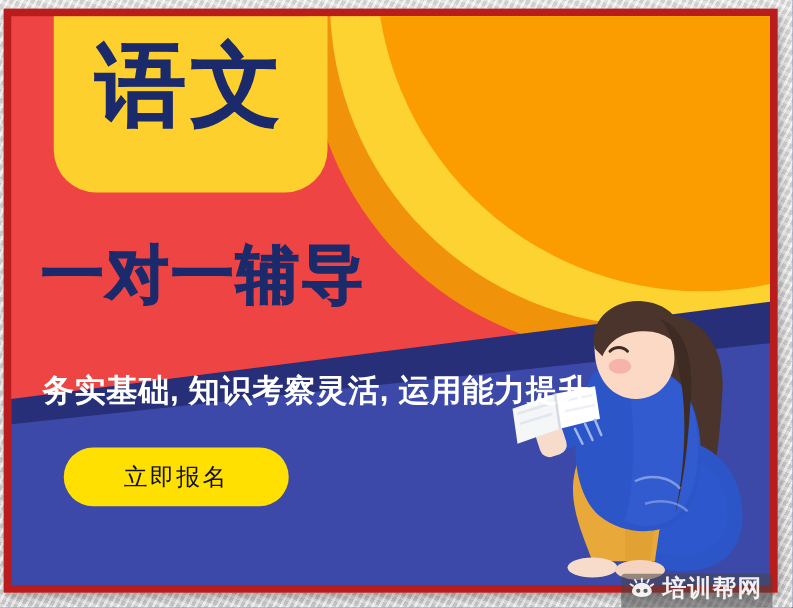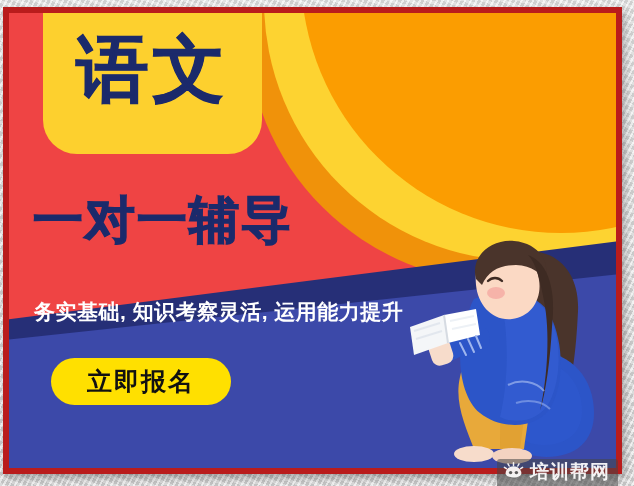--- a/index.html
+++ b/index.html
@@ -83,35 +83,35 @@
     font-weight:700;
     color:#1b2a6b;
     letter-spacing:2px;
     -webkit-text-stroke:1.4px #1b2a6b;
     white-space:nowrap;
   }
 
   
   .subtitle{
     position:absolute;left:25px;top:288px;
-    font-size:21px;line-height:1;
+    font-size:25px;line-height:1;
     font-weight:700;
     color:#ffffff;
     letter-spacing:.5px;
     white-space:nowrap;
   }
 
   
   .cta{
     position:absolute;left:42px;top:345px;width:180px;height:47px;
     background:#ffe000;
     border:none;border-radius:24px;
     color:#111111;
     font-family:"Liberation Sans","DejaVu Sans",sans-serif;
-    font-size:25px;font-weight:700;letter-spacing:2px;
+    font-size:19px;font-weight:400;letter-spacing:2px;
     cursor:pointer;
     padding:0;
   }
 
   
   .illus{position:absolute;left:395px;top:222px;width:215px;height:240px;}
   .illus svg{display:block;}
 
   
   .watermark{

